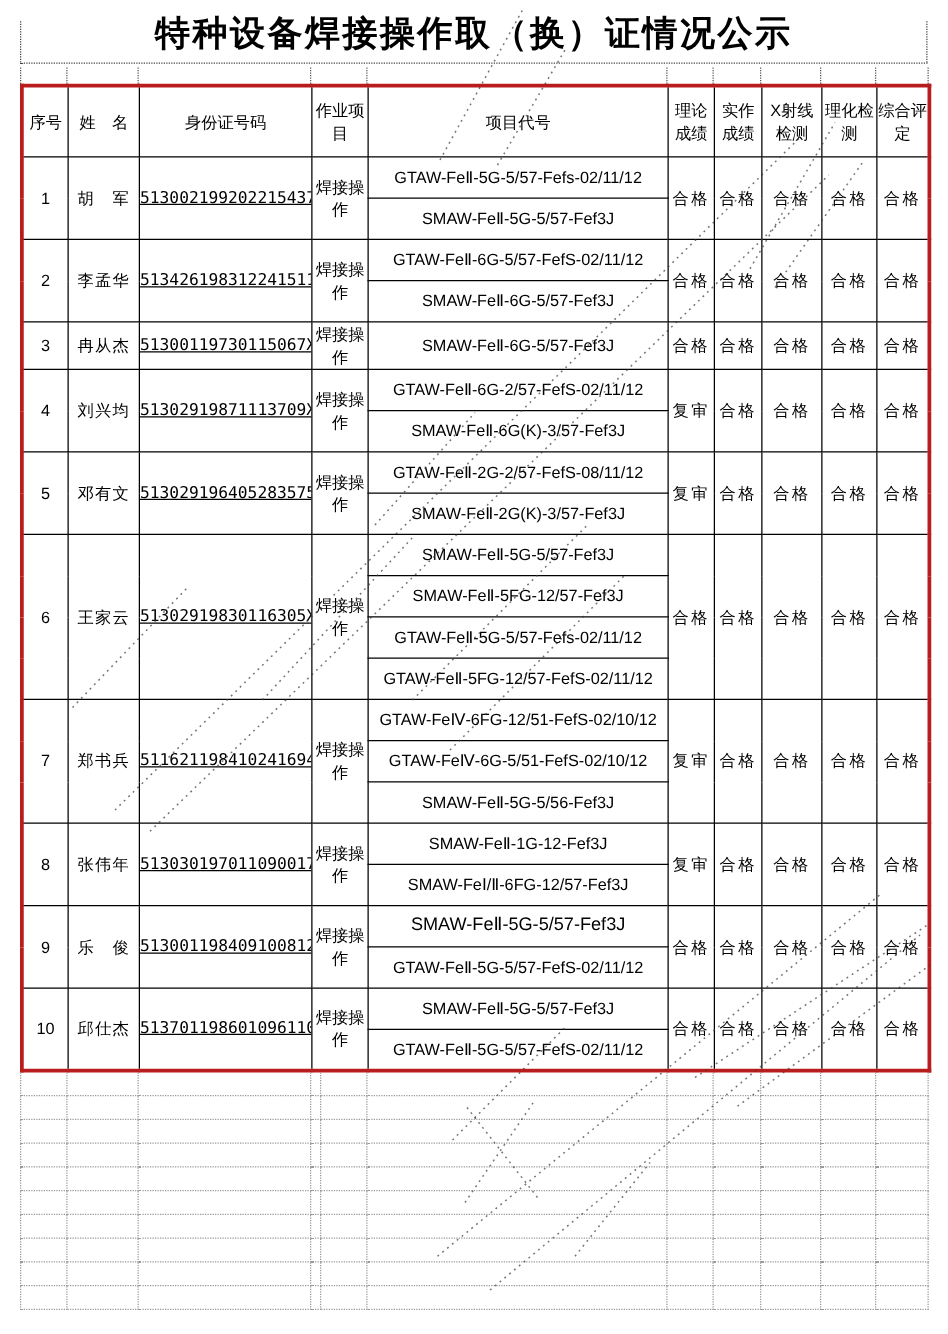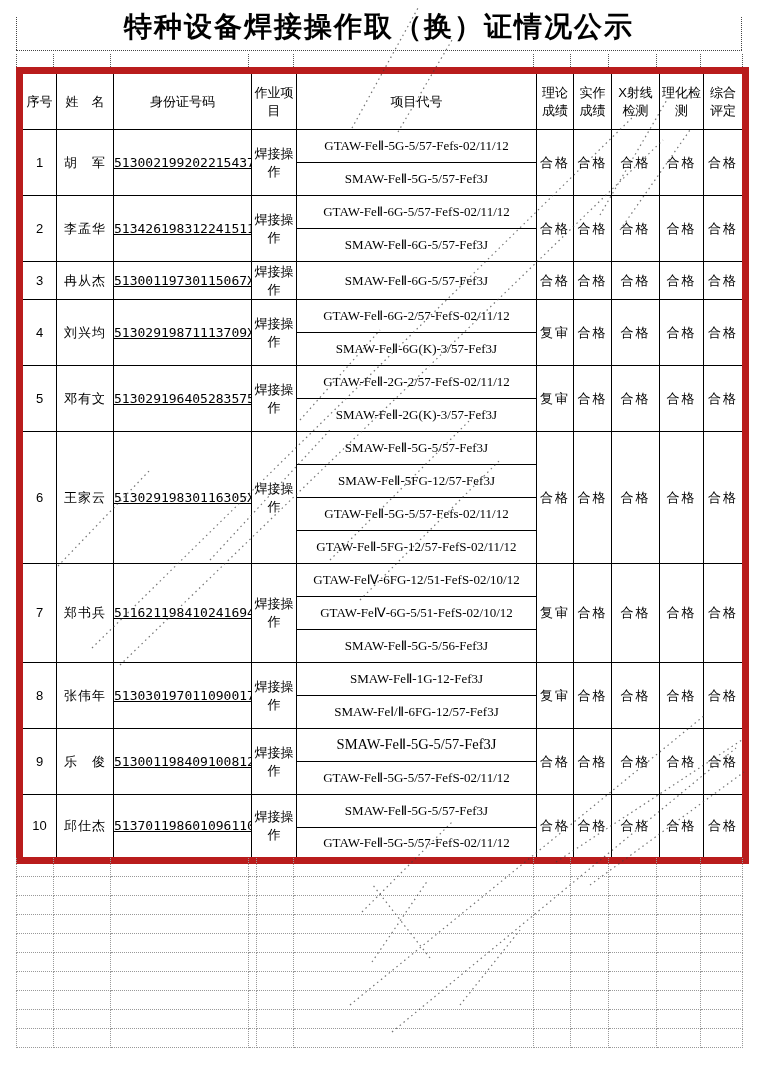--- a/index.html
+++ b/index.html
@@ -8,26 +8,26 @@
   .title{position:absolute;top:8px;left:16px;width:726px;text-align:center;
          font-size:28px;font-weight:bold;letter-spacing:2px;
          font-family:"Liberation Serif",serif;white-space:nowrap;}
   .dotline-top{position:absolute;left:16px;top:50px;width:726px;height:0;border-top:1px dotted #444;}
   .vstub{position:absolute;top:17px;height:33px;width:0;border-left:1px dotted #444;}
   .vstub.left{left:16px;} .vstub.right{left:741px;}
   .strip{position:absolute;left:16px;top:51px;height:16px;width:726px;}
   .strip .vline{position:absolute;top:3px;height:13px;width:0;border-left:1px dotted #555;}
 
   table.main{position:absolute;left:16px;top:67px;width:726px;border-collapse:collapse;
-             table-layout:fixed;border:7px solid #b91c1c;}
+             table-layout:fixed;border:3px solid #b91c1c;}
   table.main th,table.main td{border:1px solid #000;padding:0;text-align:center;
              font-size:13px;overflow:hidden;line-height:1.35;word-break:break-all;}
   table.main th{height:55px;font-weight:normal;}
   tr.sub{height:33px;} tr.single{height:38px;}
-  td.code{text-align:left;padding-left:4px;font-family:Liberation Serif, serif;
+  td.code{text-align:left;padding-left:4px;font-family:Liberation Sans, sans-serif;
           font-size:12.5px;white-space:nowrap;word-break:keep-all;}
   td.code.center{text-align:center;padding-left:0;}
   td.code.big{font-size:14.5px;}
   td.id{font-family:"DejaVu Sans Mono",monospace;font-size:12.5px;white-space:nowrap;word-break:keep-all;text-decoration:underline;}
   td.res{letter-spacing:2px;}
   td.name{letter-spacing:1px;}
   td.dot-top,tr td.dot-top{border-top:1px dotted #555;margin-top:39px;}
 
   table.ghost{position:absolute;left:16px;top:858px;width:726px;border-collapse:collapse;table-layout:fixed;}
   table.ghost td{border:1px dotted #999;height:18px;padding:0;}
@@ -142,21 +142,21 @@
           <td class="res" rowspan="2">合格</td>
         </tr>
         <tr class="sub">
           <td class="code dot-top">SMAW-FeⅡ-6G(K)-3/57-Fef3J</td>
         </tr>
         <tr class="sub">
           <td rowspan="2">5</td>
           <td class="name" rowspan="2">邓有文</td>
           <td class="id" rowspan="2">513029196405283575</td>
           <td rowspan="2">焊接操作</td>
-          <td class="code">GTAW-FeⅡ-2G-2/57-FefS-02/11/12</td>
+          <td class="code">GTAW-FeⅡ-2G-2/57-FefS-08/11/12</td>
           <td class="res" rowspan="2">复审</td>
           <td class="res" rowspan="2">合格</td>
           <td class="res" rowspan="2">合格</td>
           <td class="res" rowspan="2">合格</td>
           <td class="res" rowspan="2">合格</td>
         </tr>
         <tr class="sub">
           <td class="code">SMAW-FeⅡ-2G(K)-3/57-Fef3J</td>
         </tr>
         <tr class="sub">

